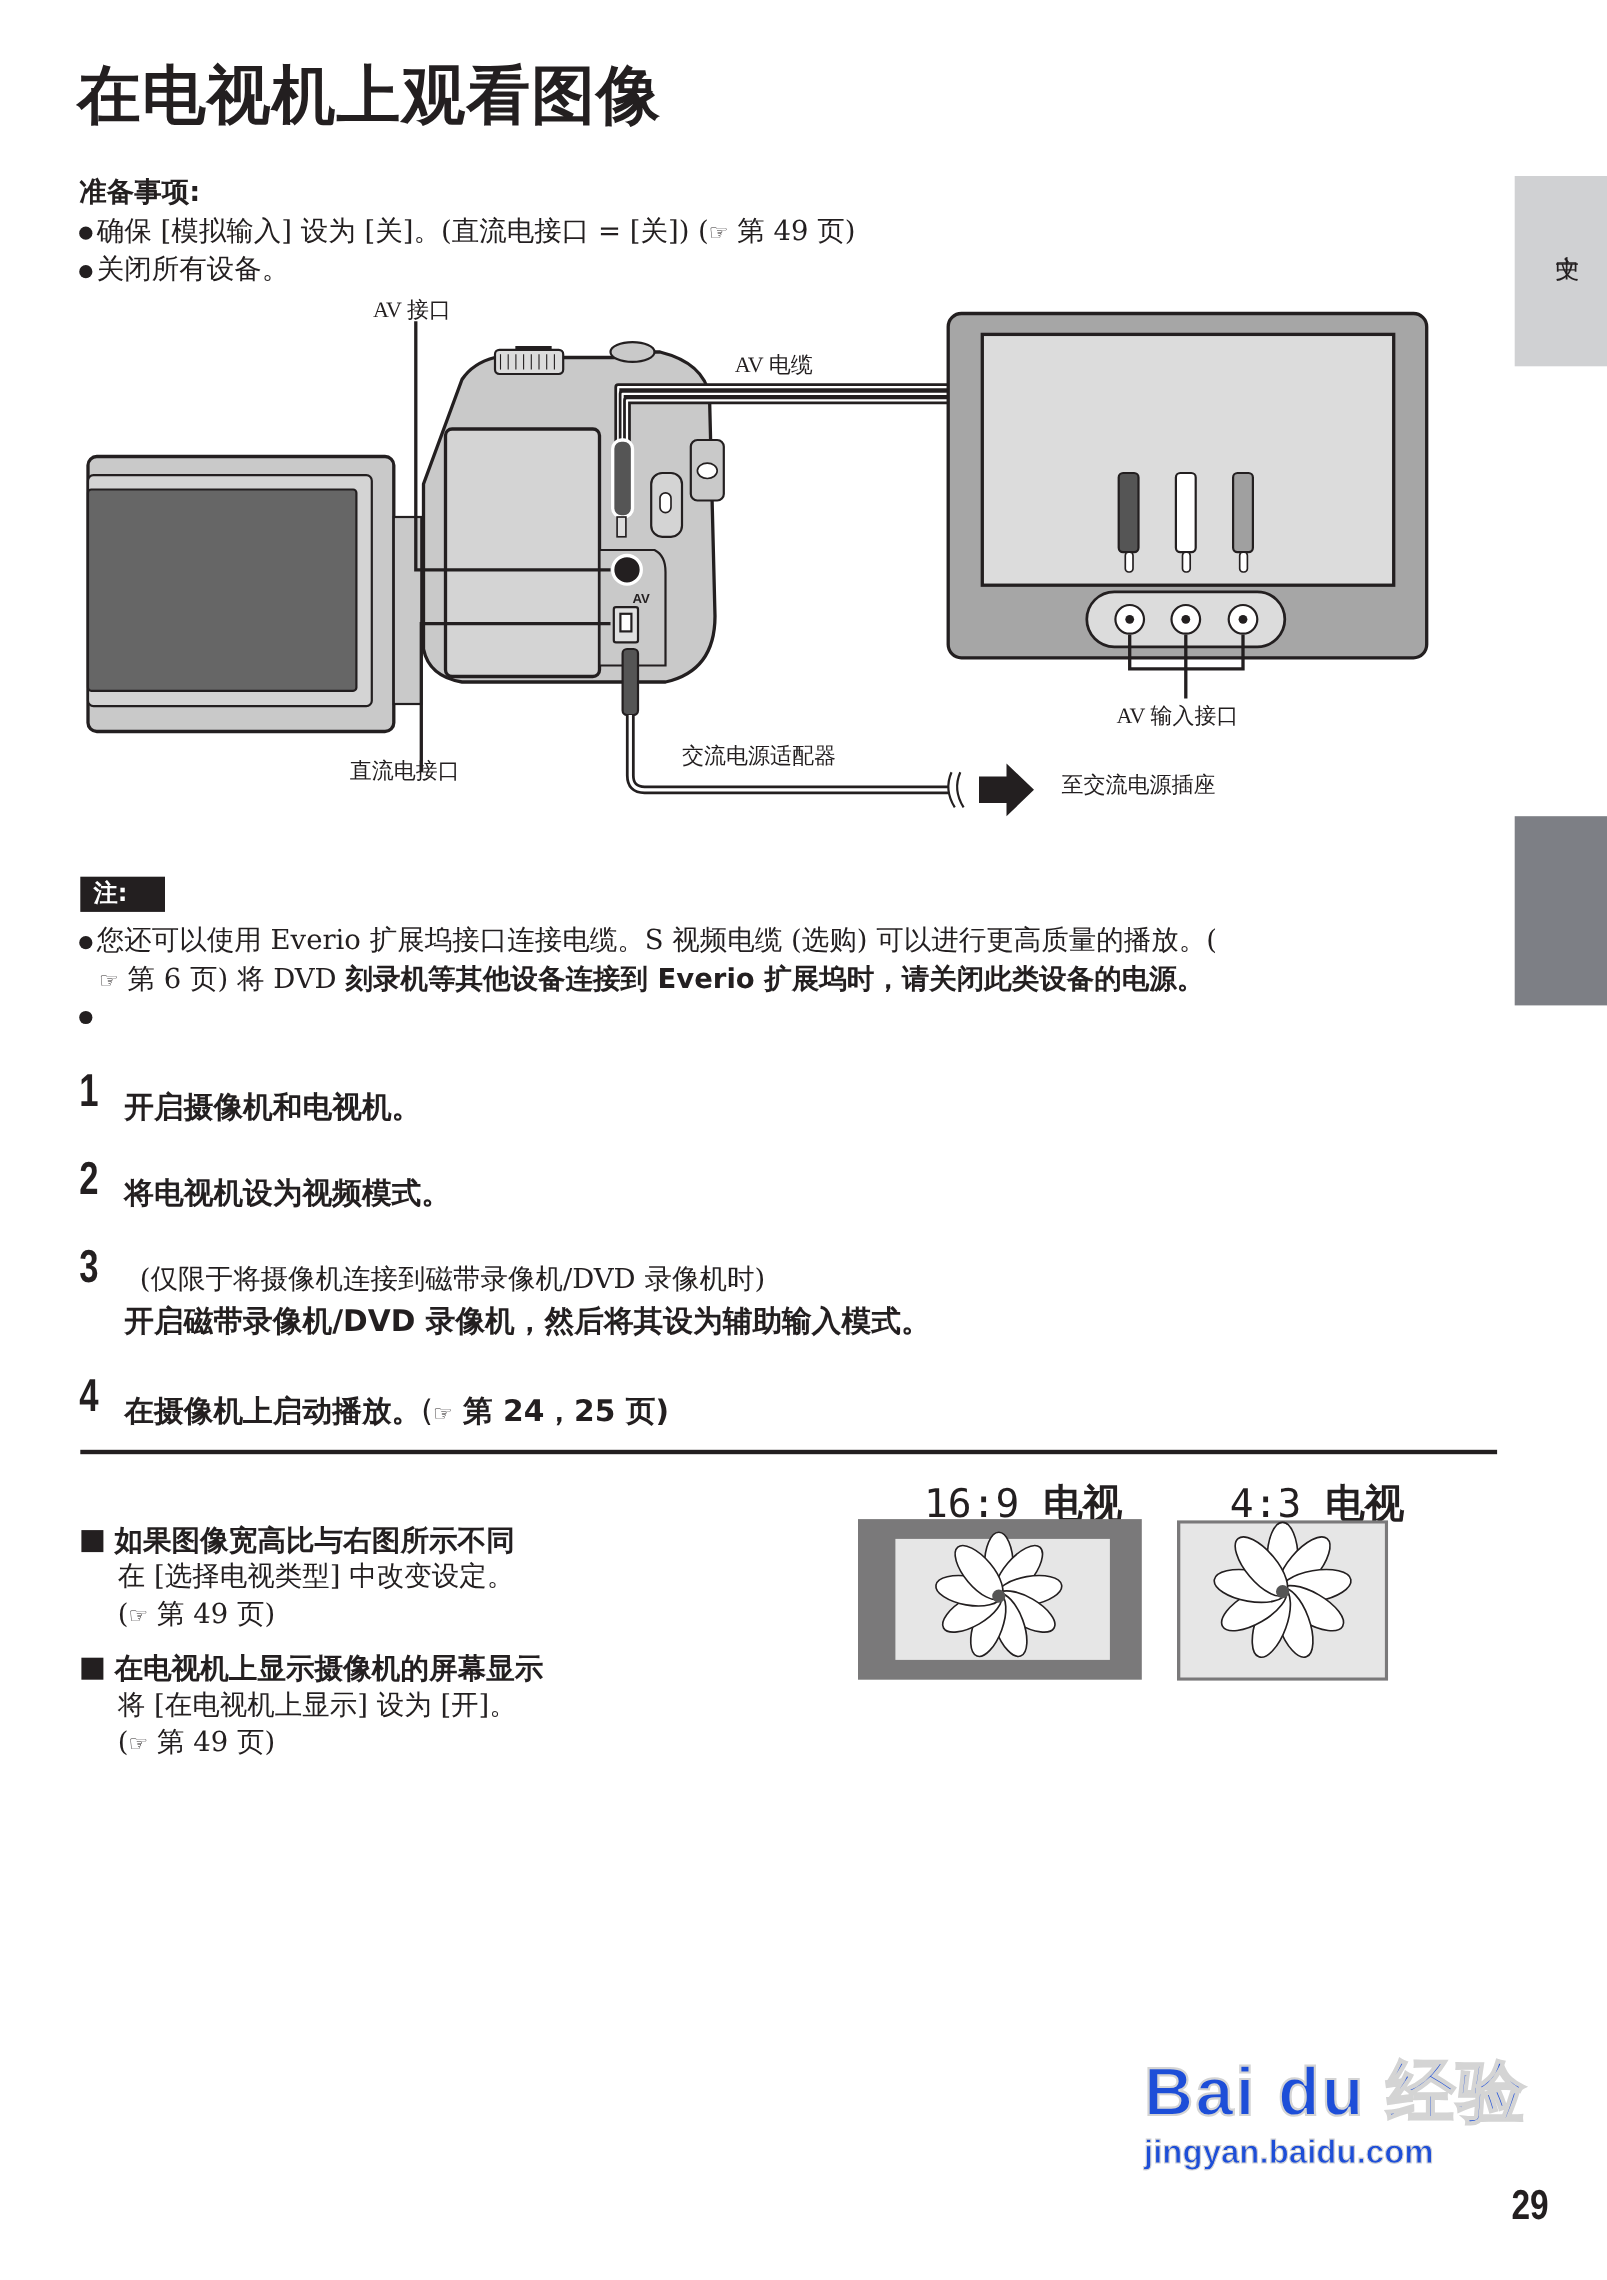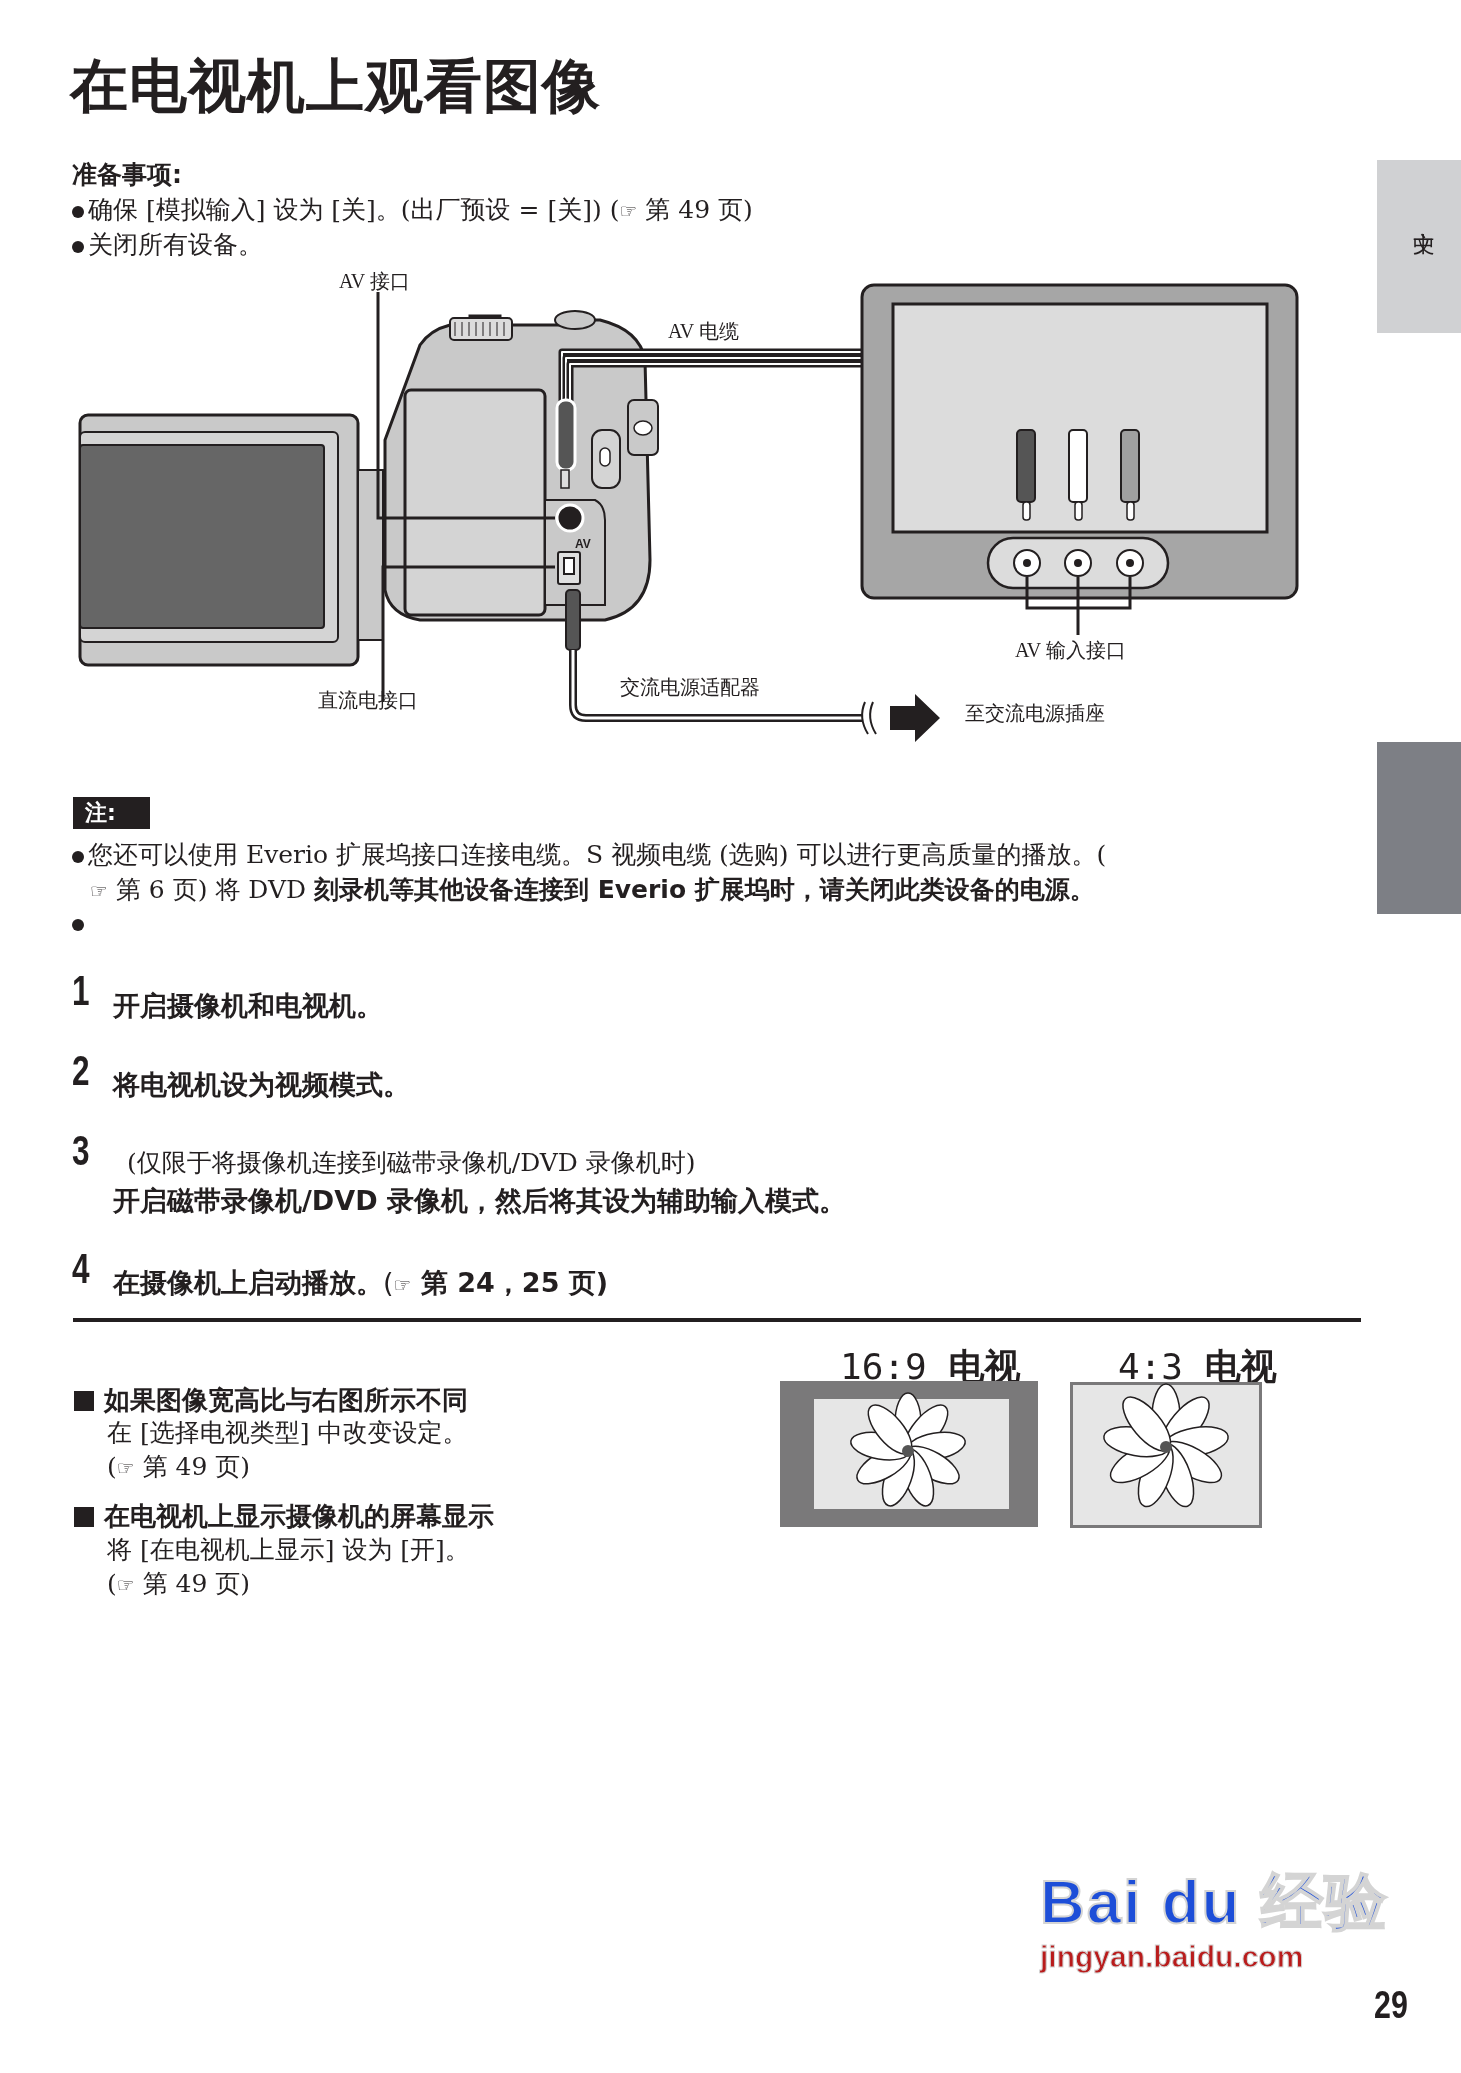--- a/index.html
+++ b/index.html
@@ -22,35 +22,35 @@
   .step-sub { left: 127px; font-size: 25px; white-space: nowrap; font-family: "DejaVu Serif", "Liberation Serif", serif; }
   .rule { left: 73px; top: 1318px; width: 1288px; height: 4px; background: #231f20; }
   .tip-head { left: 74px; font-size: 26px; font-weight: bold; white-space: nowrap; }
   .tip-head .sq { display: inline-block; width: 20px; height: 20px; background: #231f20; margin-right: 10px; vertical-align: -2px; }
   .tip-body { left: 107px; font-size: 25px; white-space: nowrap; font-family: "DejaVu Serif", "Liberation Serif", serif; }
   .aspect-label { font-size: 36px; white-space: nowrap; font-family: "DejaVu Sans Mono", monospace; }
   .aspect-label b { font-family: "DejaVu Sans", sans-serif; }
   .page-num { left: 1374px; top: 1984px; font-size: 38px; font-weight: bold; font-family: "Liberation Sans", sans-serif; transform: scaleX(0.8); transform-origin: left; }
   .watermark { left: 1040px; top: 1860px; color: #e4e4e4; font-family: "Liberation Sans", sans-serif; font-weight: bold; }
   .wm-big { font-size: 62px; letter-spacing: 2px; -webkit-text-stroke: 2px #d4d4d4; color: #1d4ed8; }
-  .wm-small { font-size: 30px; -webkit-text-stroke: 1px #d4d4d4; color: #b91c1c; margin-top: -4px; }
+  .wm-small { font-size: 30px; -webkit-text-stroke: 1px #d4d4d4; color: #1d4ed8; margin-top: -4px; }
 </style>
 </head>
 <body>
 
 <div class="abs title">在电视机上观看图像</div>
 
 <div class="abs tab-lang">
   <span>中文</span>
 </div>
 <div class="abs tab-dark"></div>
 
 <div class="abs prep-head">准备事项:</div>
 <div class="abs prep-item" style="top:193px;">
-  <span class="bullet"></span><span>确保 [模拟输入] 设为 [关]。(出厂预设 = [关]) (</span><span class="ref-icon">☞</span><span> 第 49 页)</span>
+  <span class="bullet"></span><span>确保 [模拟输入] 设为 [关]。(直流电接口 = [关]) (</span><span class="ref-icon">☞</span><span> 第 49 页)</span>
 </div>
 <div class="abs prep-item" style="top:228px;">
   <span class="bullet"></span><span>关闭所有设备。</span>
 </div>
 
 <svg class="abs" style="left:0;top:260px;" width="1361" height="500" viewBox="0 260 1361 500">
 
   <g>
     <rect x="80" y="415" width="278" height="250" rx="8" fill="#c9c9c9" stroke="#231f20" stroke-width="3"></rect>
     <rect x="80" y="432" width="258" height="210" rx="5" fill="#d4d4d4" stroke="#231f20" stroke-width="2"></rect>

